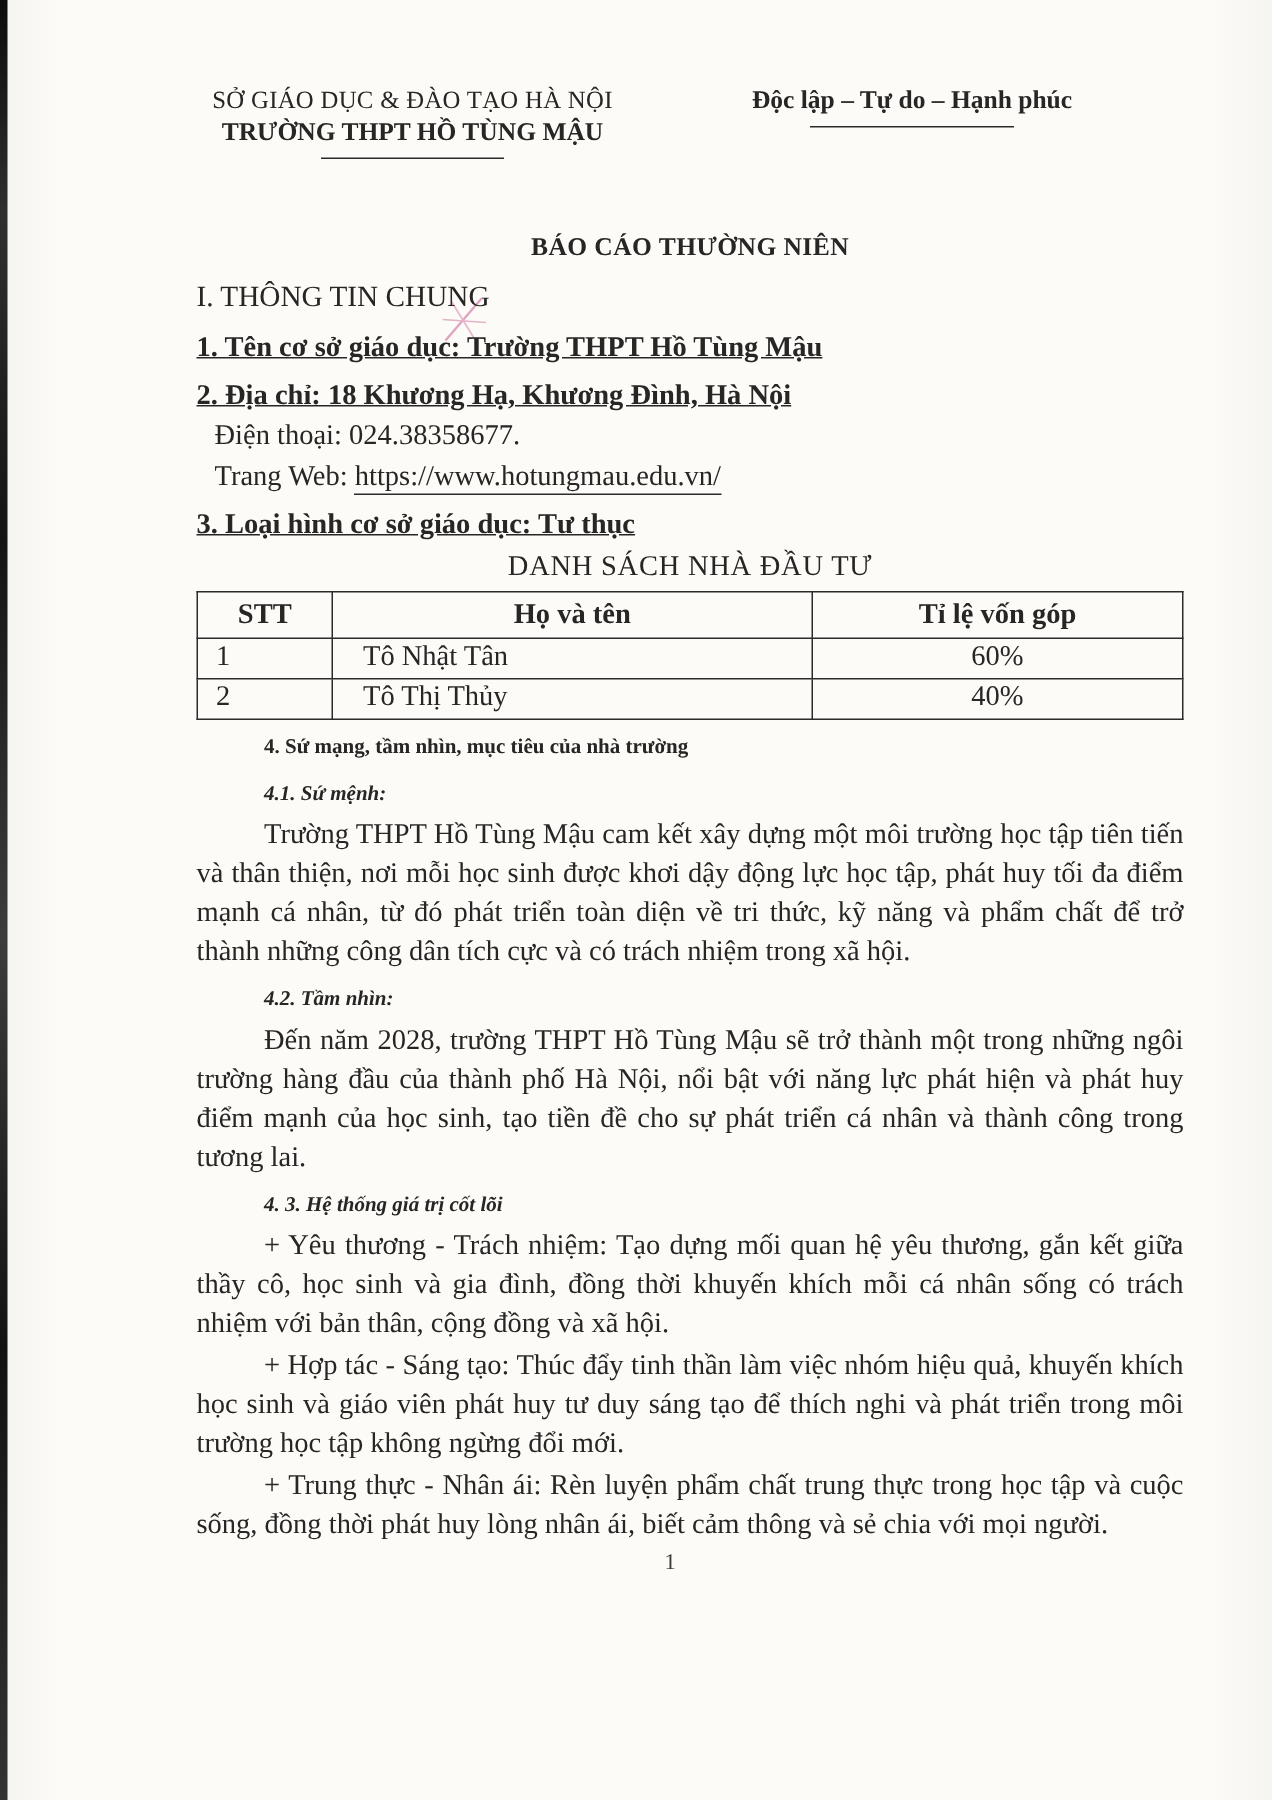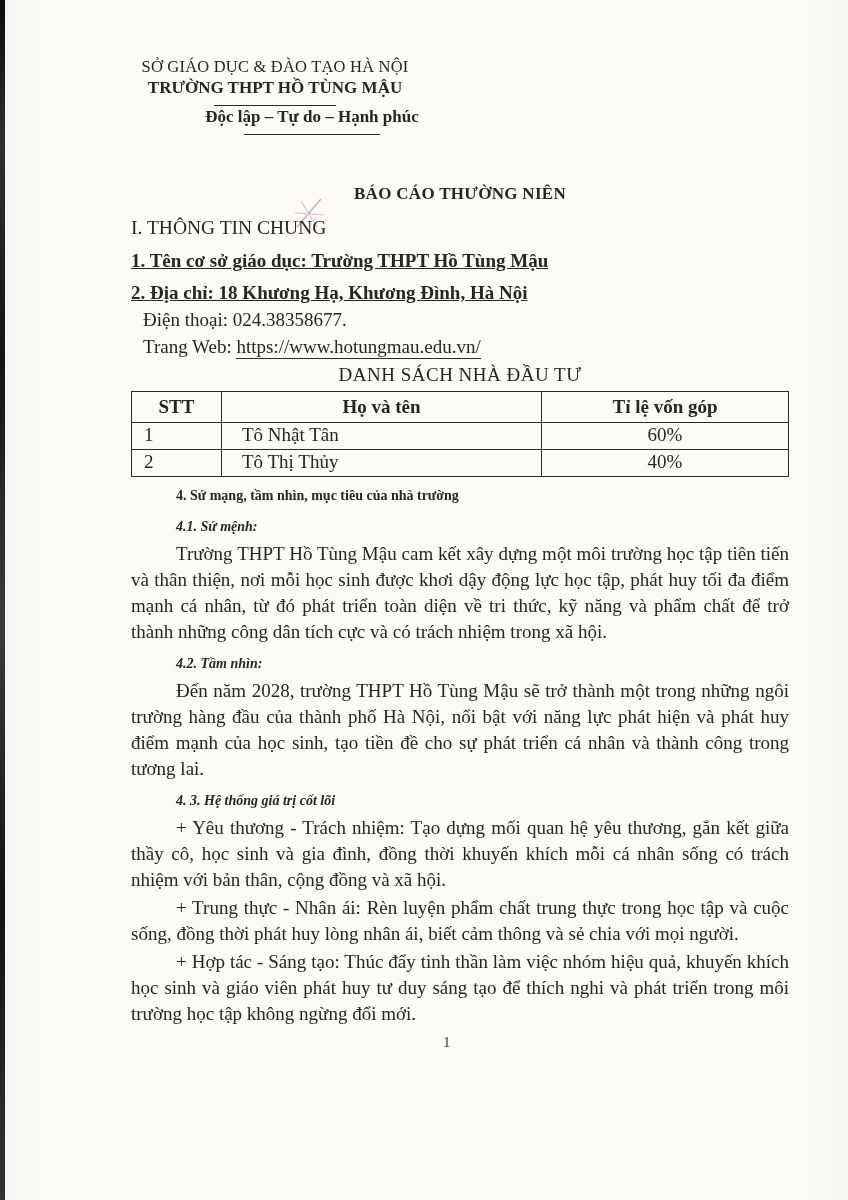--- a/index.html
+++ b/index.html
@@ -12,21 +12,21 @@
     position: relative;
     overflow: hidden;
   }
   .scan-edge {
     position: absolute; left: 0; top: 0; width: 5px; height: 1200px;
     background: linear-gradient(180deg, #0c0c0c 0%, #2f2f2f 12%, #141414 30%, #3c3c3c 52%, #121212 75%, #333333 100%);
   }
   .pen-mark { position: absolute; left: 291px; top: 193px; width: 38px; height: 40px; opacity: .8; }
   .content { position: absolute; left: 131px; top: 56px; width: 658px; }
 
-  .doc-header { display: flex; justify-content: space-between; align-items: flex-start; flex-direction: column; }
+  .doc-header { display: flex; justify-content: space-between; align-items: flex-start; }
   .org-block { width: 280px; text-align: center; margin-left: 4px; }
   .motto-block { width: 362px; text-align: center; }
   .hdr-line1 { font-size: 16.5px; line-height: 21px; letter-spacing: .2px; white-space: nowrap; }
   .hdr-line2 { font-size: 17px; font-weight: 700; line-height: 22px; white-space: nowrap; }
   .rule { height: 0; border-top: 1.6px solid #2a2a2a; margin: 6px auto 0; }
   .rule-left { width: 122px; }
   .rule-right { width: 136px; }
 
   .title-block { text-align: center; margin-top: 46px; }
   .doc-title { font-size: 17px; font-weight: 700; line-height: 25px; letter-spacing: .3px; }
@@ -82,20 +82,21 @@
 
   <div class="title-block">
     <div class="doc-title">BÁO CÁO THƯỜNG NIÊN</div>
   </div>
 
   <p class="h1">I. THÔNG TIN CHUNG</p>
   <p class="h-item">1. Tên cơ sở giáo dục: Trường THPT Hồ Tùng Mậu</p>
   <p class="h-item">2. Địa chỉ: 18 Khương Hạ, Khương Đình, Hà Nội</p>
   <p class="sub-line">Điện thoại: 024.38358677.</p>
   <p class="sub-line"><span>Trang Web: </span><span class="link">https://www.hotungmau.edu.vn/</span></p>
+  <p class="h-item">3. Loại hình cơ sở giáo dục: Tư thục</p>
 
   <div class="table-caption">DANH SÁCH NHÀ ĐẦU TƯ</div>
 
   <table>
     <colgroup>
         <col class="col-stt">
         <col class="col-name">
         <col class="col-share">
       </colgroup>
     <thead>
@@ -119,18 +120,18 @@
     </tbody>
   </table>
 
   <p class="h-sub">4. Sứ mạng, tầm nhìn, mục tiêu của nhà trường</p>
   <p class="h-sub italic">4.1. Sứ mệnh:</p>
   <p class="para">Trường THPT Hồ Tùng Mậu cam kết xây dựng một môi trường học tập tiên tiến và thân thiện, nơi mỗi học sinh được khơi dậy động lực học tập, phát huy tối đa điểm mạnh cá nhân, từ đó phát triển toàn diện về tri thức, kỹ năng và phẩm chất để trở thành những công dân tích cực và có trách nhiệm trong xã hội.</p>
   <p class="h-sub italic">4.2. Tầm nhìn:</p>
   <p class="para">Đến năm 2028, trường THPT Hồ Tùng Mậu sẽ trở thành một trong những ngôi trường hàng đầu của thành phố Hà Nội, nổi bật với năng lực phát hiện và phát huy điểm mạnh của học sinh, tạo tiền đề cho sự phát triển cá nhân và thành công trong tương lai.</p>
   <p class="h-sub italic">4. 3. Hệ thống giá trị cốt lõi</p>
   <p class="para">+ Yêu thương - Trách nhiệm: Tạo dựng mối quan hệ yêu thương, gắn kết giữa thầy cô, học sinh và gia đình, đồng thời khuyến khích mỗi cá nhân sống có trách nhiệm với bản thân, cộng đồng và xã hội.</p>
+  <p class="para">+ Hợp tác - Sáng tạo: Thúc đẩy tinh thần làm việc nhóm hiệu quả, khuyến khích học sinh và giáo viên phát huy tư duy sáng tạo để thích nghi và phát triển trong môi trường học tập không ngừng đổi mới.</p>
   <p class="para">+ Trung thực - Nhân ái: Rèn luyện phẩm chất trung thực trong học tập và cuộc sống, đồng thời phát huy lòng nhân ái, biết cảm thông và sẻ chia với mọi người.</p>
-  <p class="para">+ Hợp tác - Sáng tạo: Thúc đẩy tinh thần làm việc nhóm hiệu quả, khuyến khích học sinh và giáo viên phát huy tư duy sáng tạo để thích nghi và phát triển trong môi trường học tập không ngừng đổi mới.</p>
 
 </div>
 
 <div class="page-number">1</div>
 
 </body></html>

